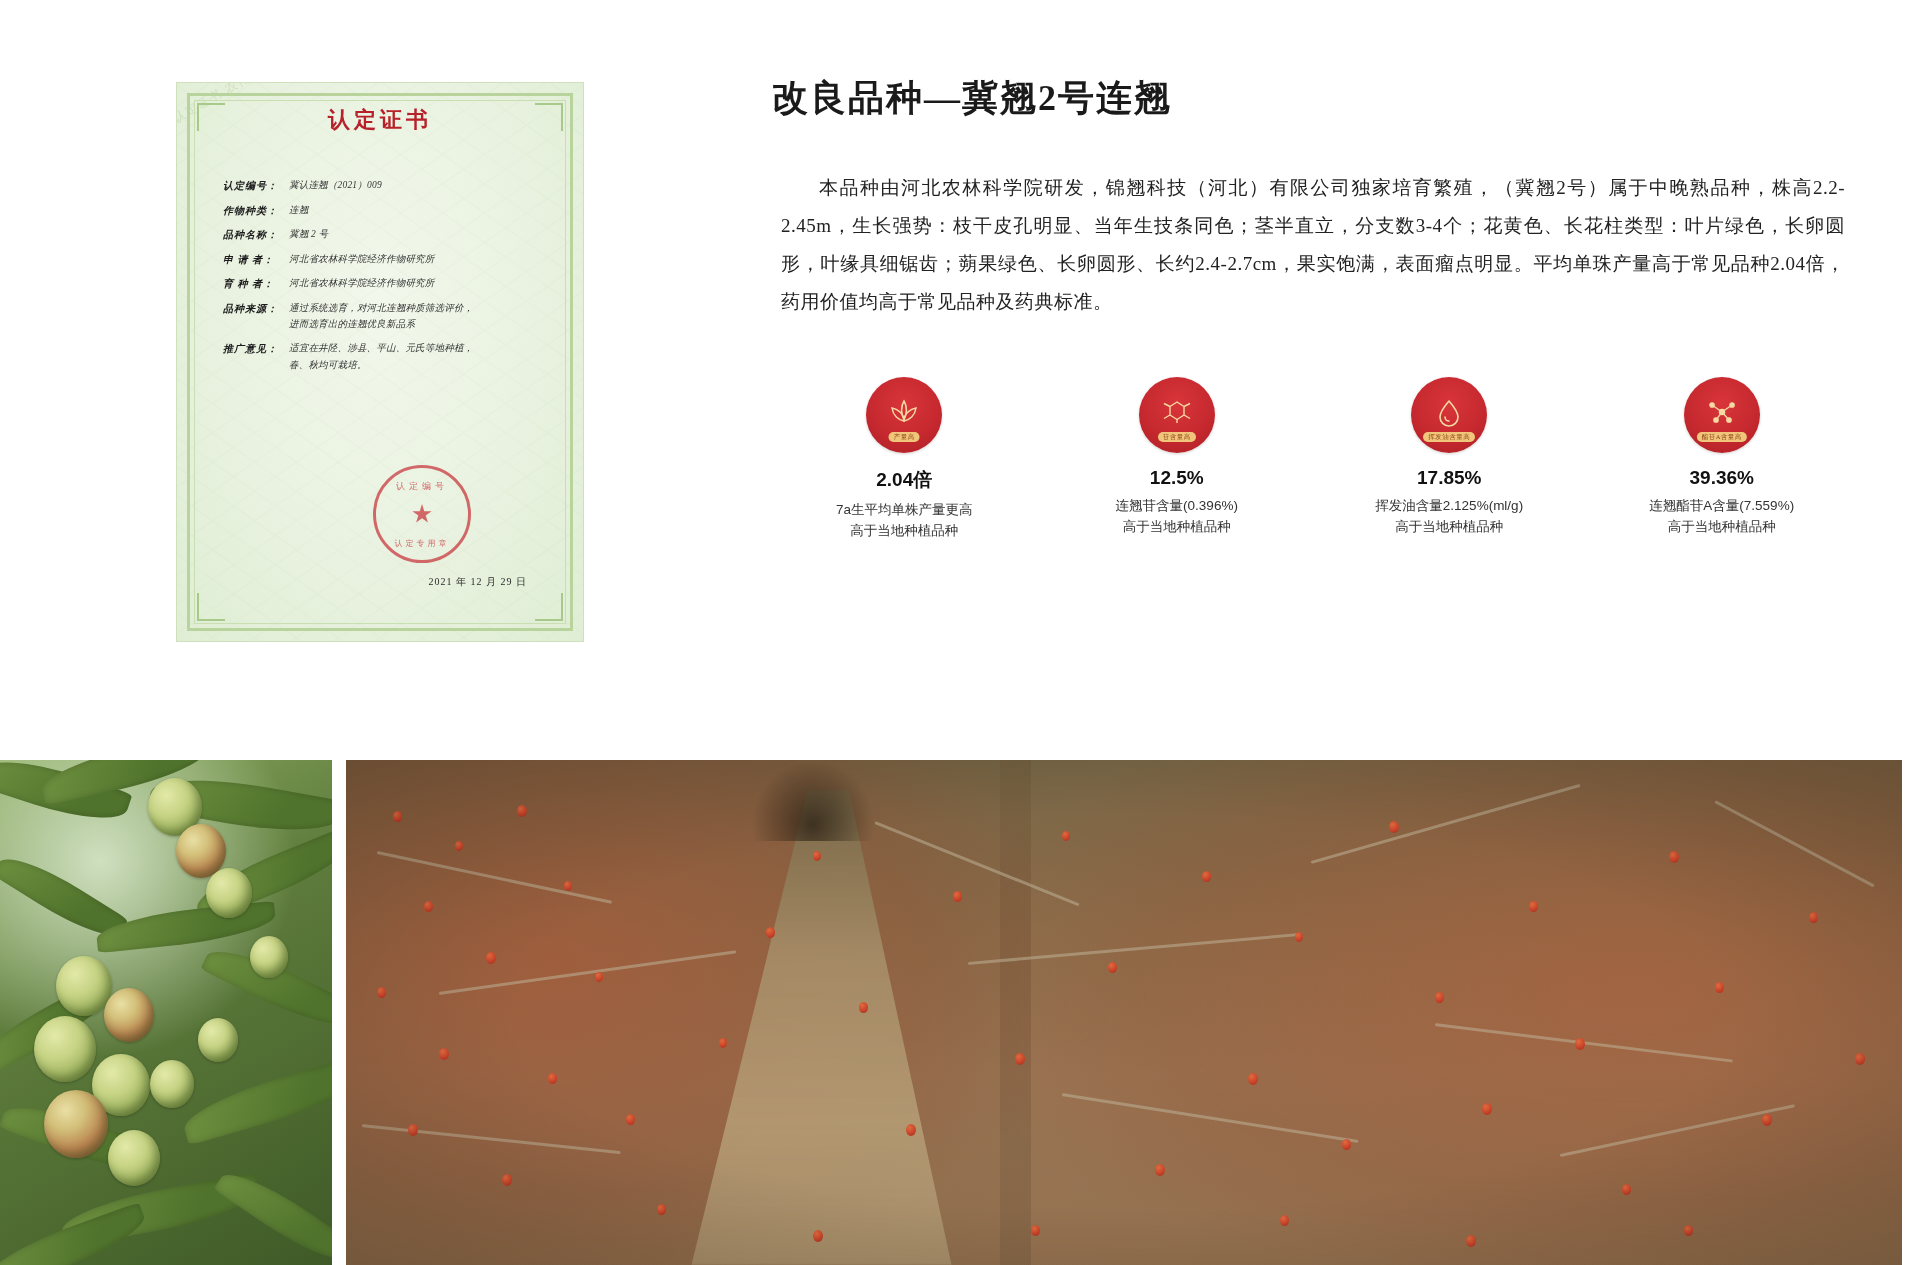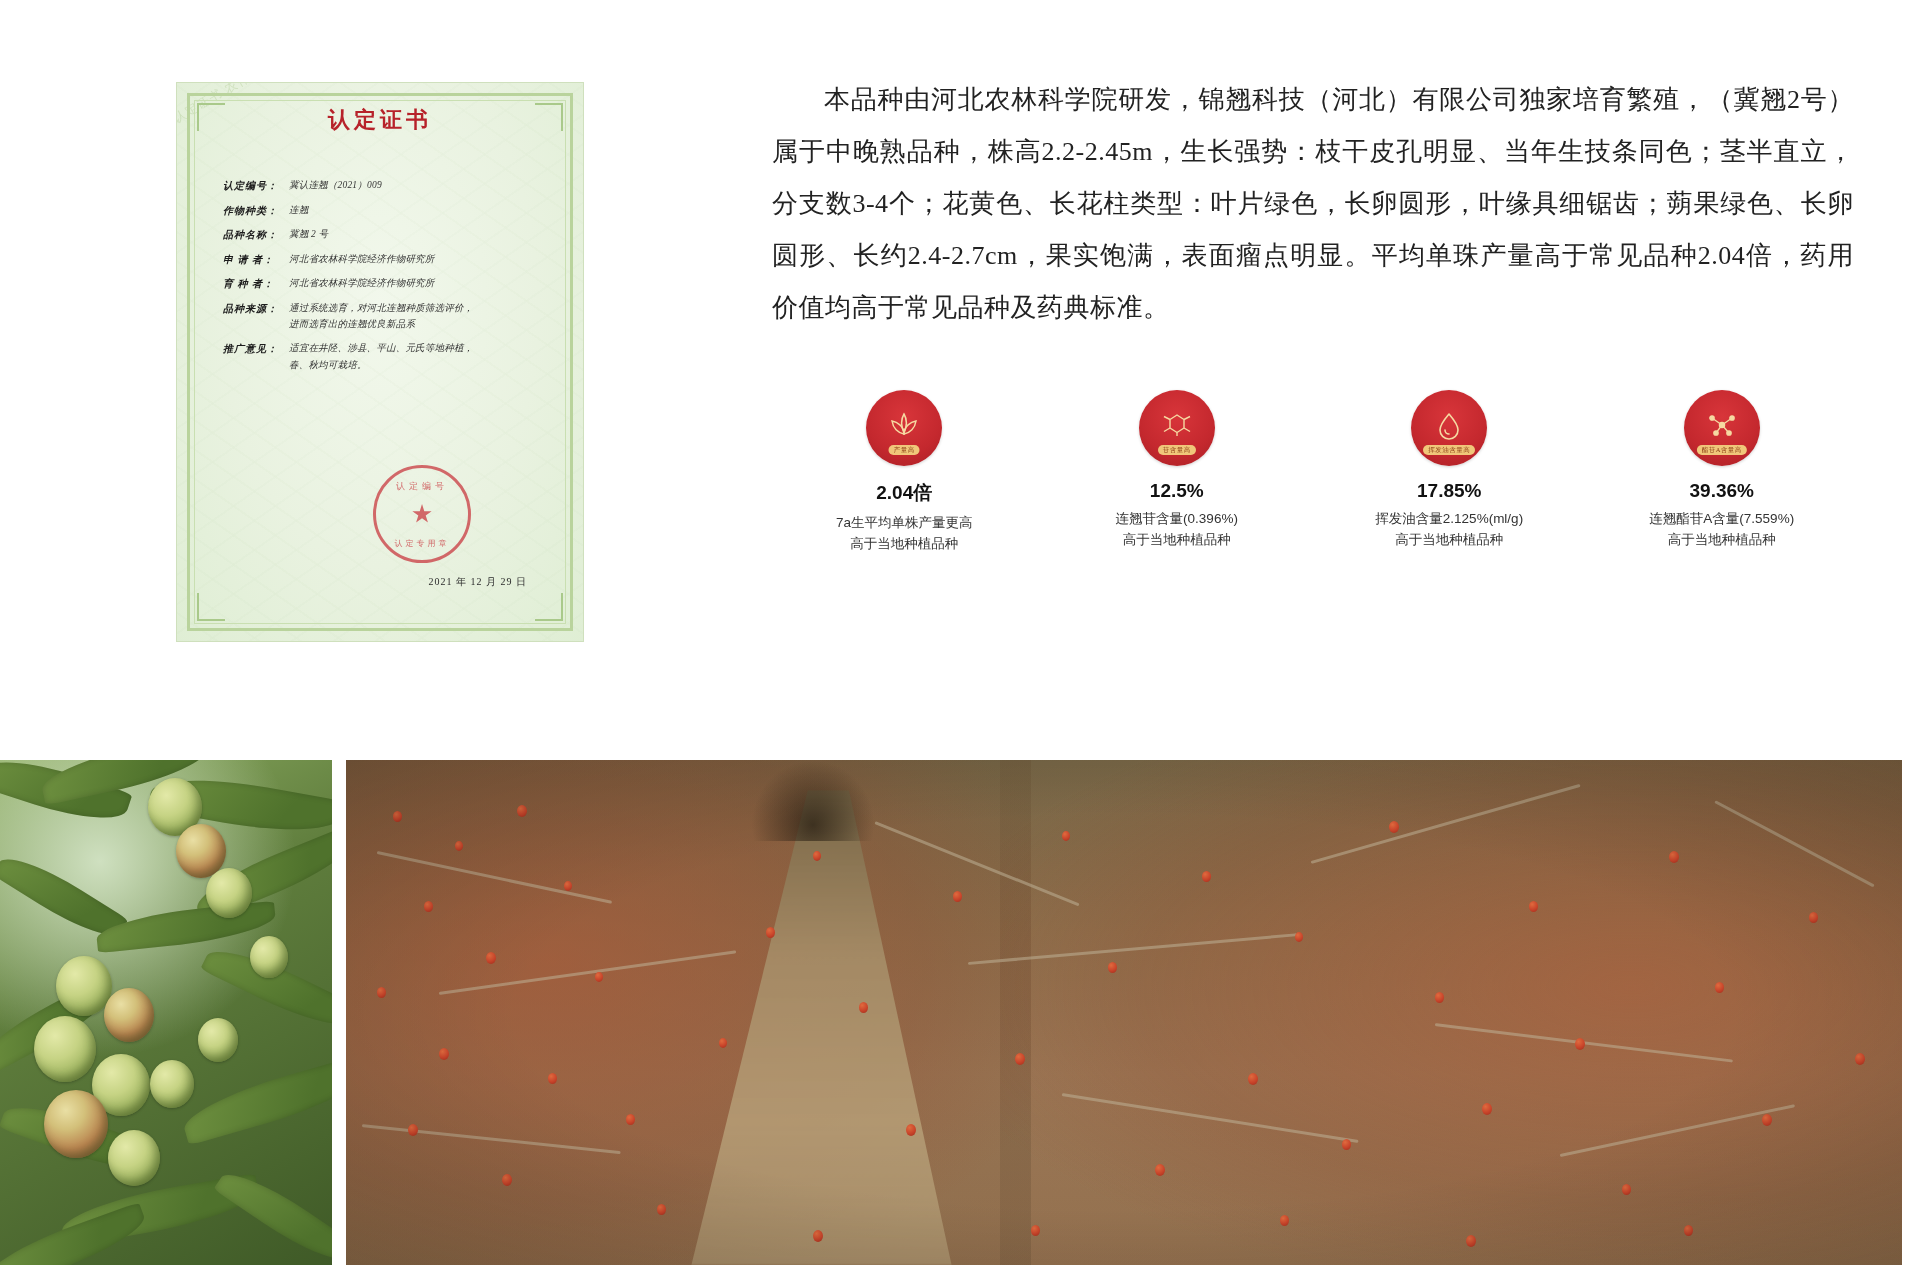--- a/index.html
+++ b/index.html
@@ -212,26 +212,26 @@
   .headline {
     font-family: "Liberation Serif", serif;
     font-weight: bold;
     font-size: 36px;
     letter-spacing: 2px;
     color: #1a1a1a;
     margin: 0 0 46px 0;
   }
   .body-text {
     font-family: "Liberation Serif", serif;
-    font-size: 26px;
+    font-size: 19px;
     line-height: 2.0;
     color: #222;
     text-align: justify;
     text-indent: 2em;
-    margin: 0;
+    margin: 9px;
     letter-spacing: .5px;
   }
 
   
   .stats {
     display: flex;
     margin-top: 56px;
     gap: 8px;
   }
   .stat {
@@ -460,20 +460,21 @@
 
       <div class="cert-reflection">
 
         <div class="fade"></div>
       </div>
 
     </div>
   </div>
 
   <div class="text-col">
+    <h1 class="headline">改良品种—冀翘2号连翘</h1>
     <p class="body-text">本品种由河北农林科学院研发，锦翘科技（河北）有限公司独家培育繁殖，（冀翘2号）属于中晚熟品种，株高2.2-2.45m，生长强势：枝干皮孔明显、当年生技条同色；茎半直立，分支数3-4个；花黄色、长花柱类型：叶片绿色，长卵圆形，叶缘具细锯齿；蒴果绿色、长卵圆形、长约2.4-2.7cm，果实饱满，表面瘤点明显。平均单珠产量高于常见品种2.04倍，药用价值均高于常见品种及药典标准。</p>
 
     <div class="stats">
 
       <div class="stat">
         <div class="stat-badge">
           <svg width="32" height="26" viewBox="0 0 32 26" aria-hidden="true">
             <g fill="none" stroke="#f6d9a2" stroke-width="1.5" stroke-linecap="round">
               <path d="M16 22 C16 14, 9 10, 4 9 C5 16, 10 21, 16 22 Z"></path>
               <path d="M16 22 C16 14, 23 10, 28 9 C27 16, 22 21, 16 22 Z"></path>

